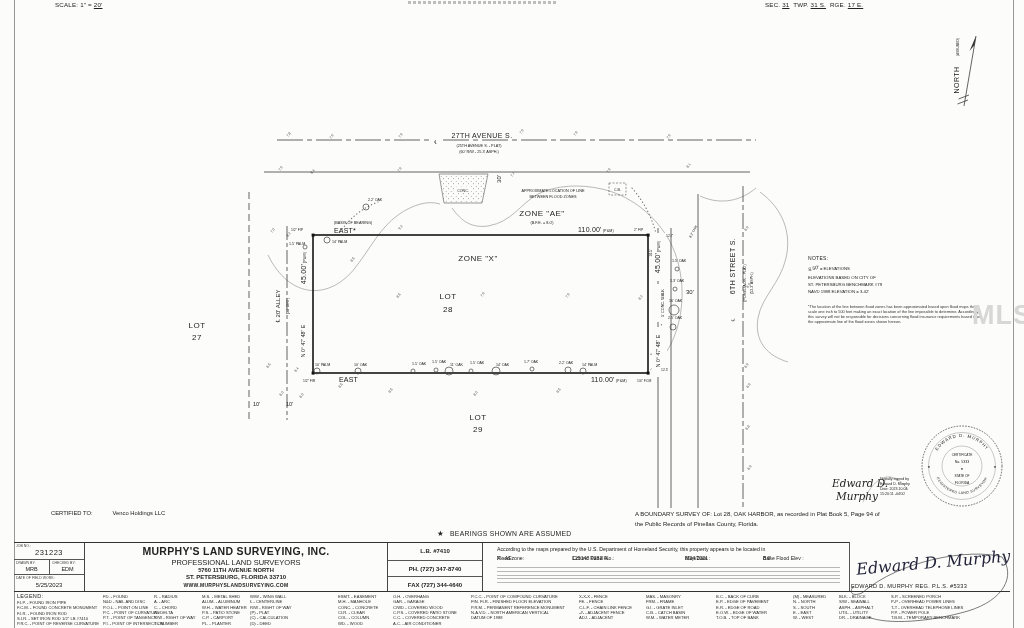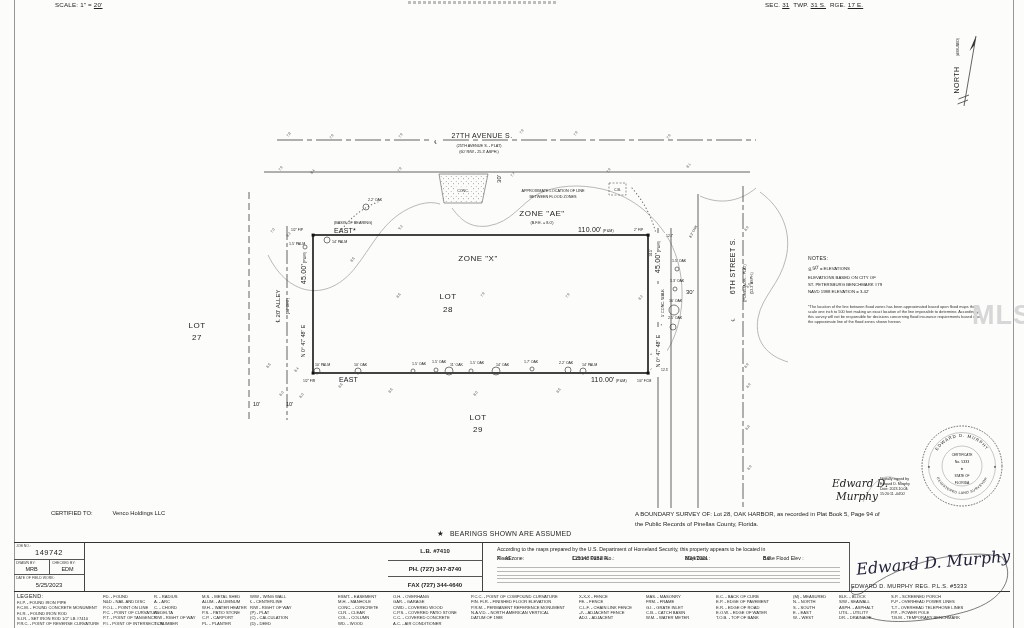--- a/index.html
+++ b/index.html
@@ -338,36 +338,43 @@
   </div>
   <div class="abs surveyof">
     <div>A BOUNDARY SURVEY OF:  Lot 28, OAK HARBOR, as recorded in Plat Book 5, Page 94 of</div>
     <div>the Public Records of Pinellas County, Florida.</div>
   </div>
 
   <div class="abs tb">
     <div class="cell-job">
       <div class="jr1">
         <span class="lbl">JOB NO.:</span>
-        <span class="jobno">149742</span>
+        <span class="jobno">231223</span>
       </div>
       <div class="jr2">
         <div class="jr2a">
           <span class="lbl">DRAWN BY:</span>
           <span class="jval">MRB</span>
         </div>
         <div class="jr2b">
           <span class="lbl">CHECKED BY:</span>
           <span class="jval">EDM</span>
         </div>
       </div>
       <div class="jr3">
         <span class="lbl">DATE OF FIELD WORK:</span>
         <span class="dval">5/25/2023</span>
       </div>
+    </div>
+    <div class="cell-co">
+      <div class="co1">MURPHY'S LAND SURVEYING, INC.</div>
+      <div class="co2">PROFESSIONAL LAND SURVEYORS</div>
+      <div class="co3">5760 11TH AVENUE NORTH</div>
+      <div class="co4">ST. PETERSBURG, FLORIDA 33710</div>
+      <div class="co5">WWW.MURPHYSLANDSURVEYING.COM</div>
     </div>
     <div class="cell-ct">
       <div class="ct1">
           <span class="ctv">L.B. #7410</span>
         </div>
       <div class="ct2">
           <span class="ctv">PH. (727) 347-8740</span>
         </div>
       <div class="ct3">
           <span class="ctv">FAX (727) 344-4640</span>

